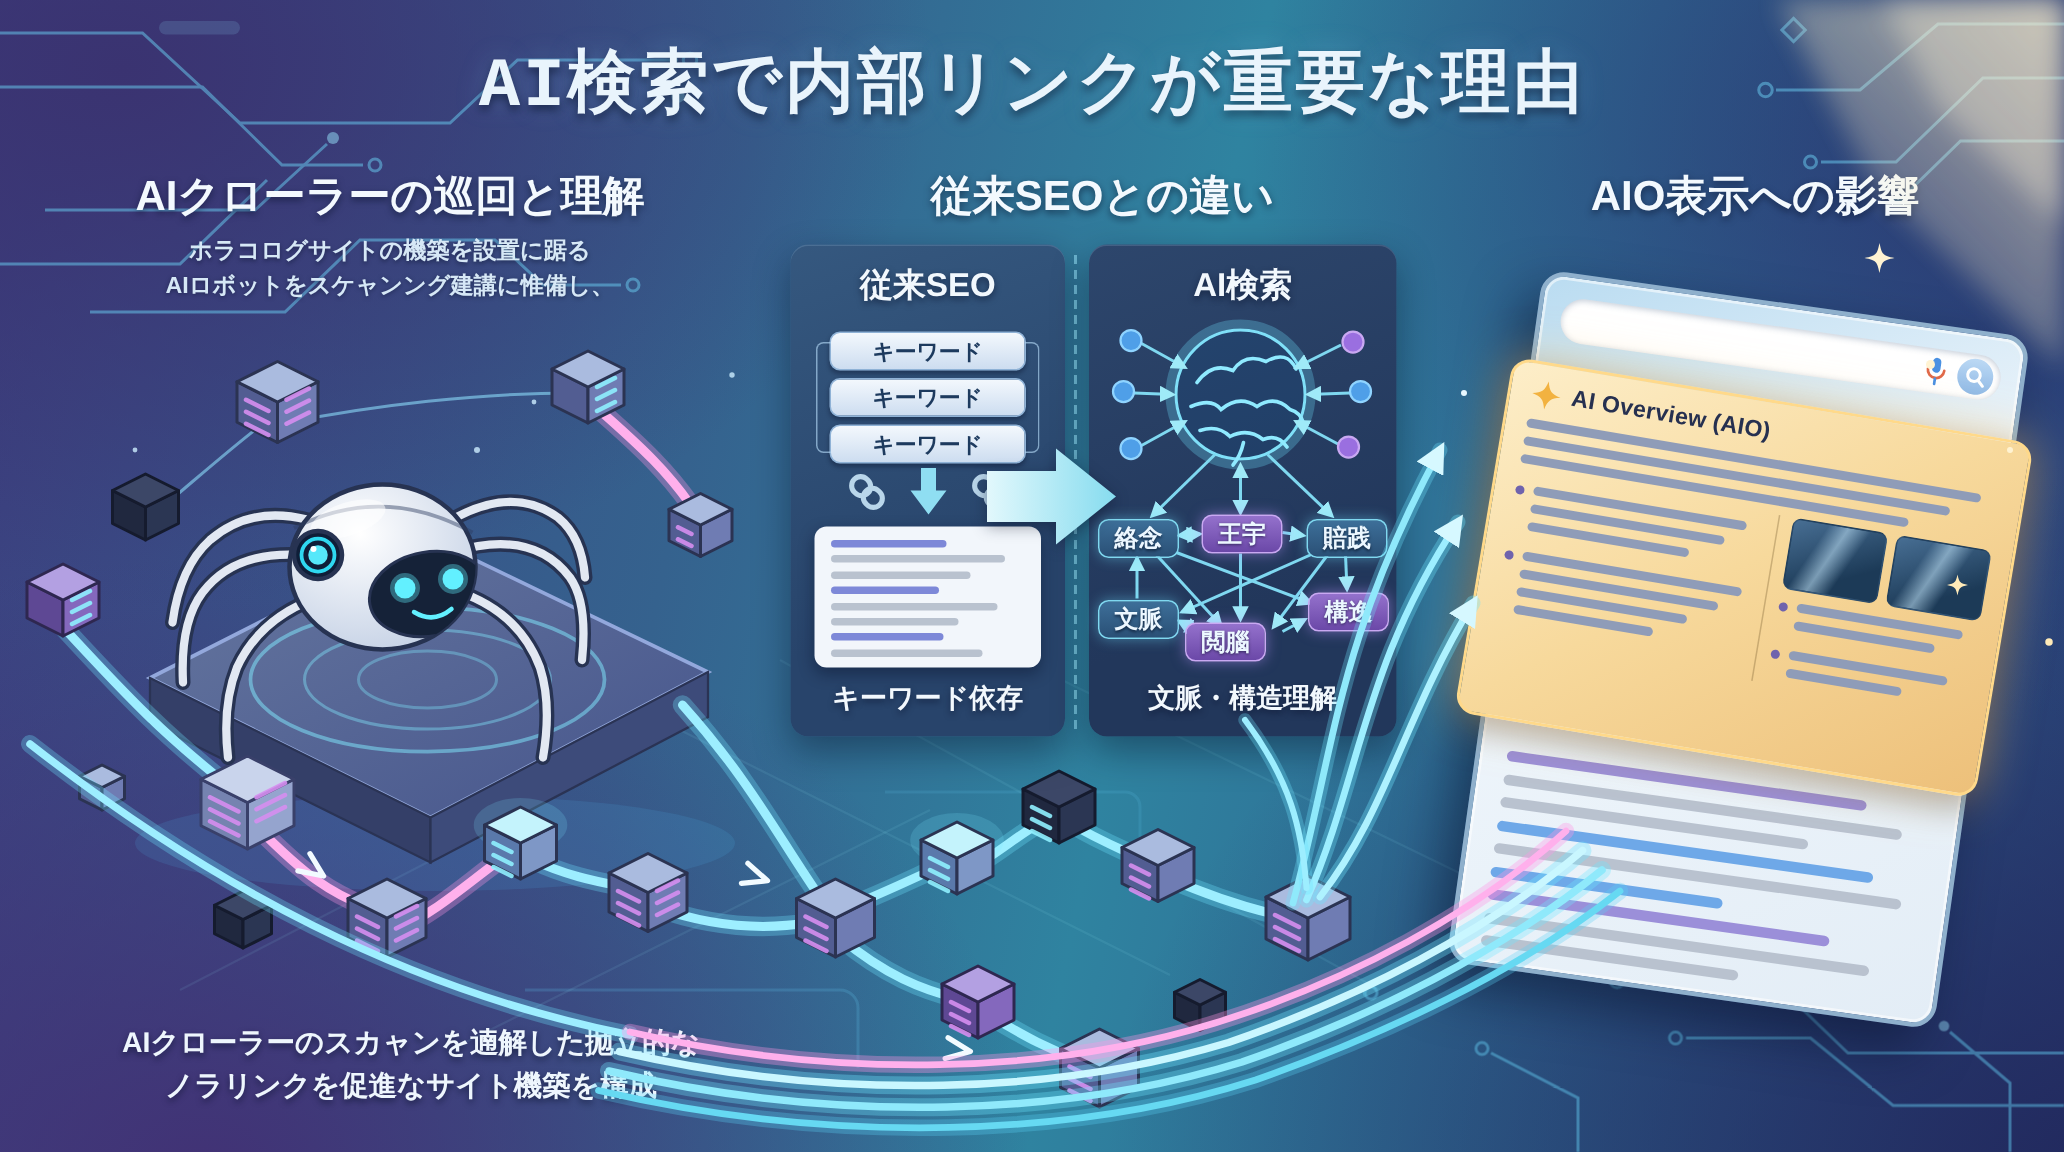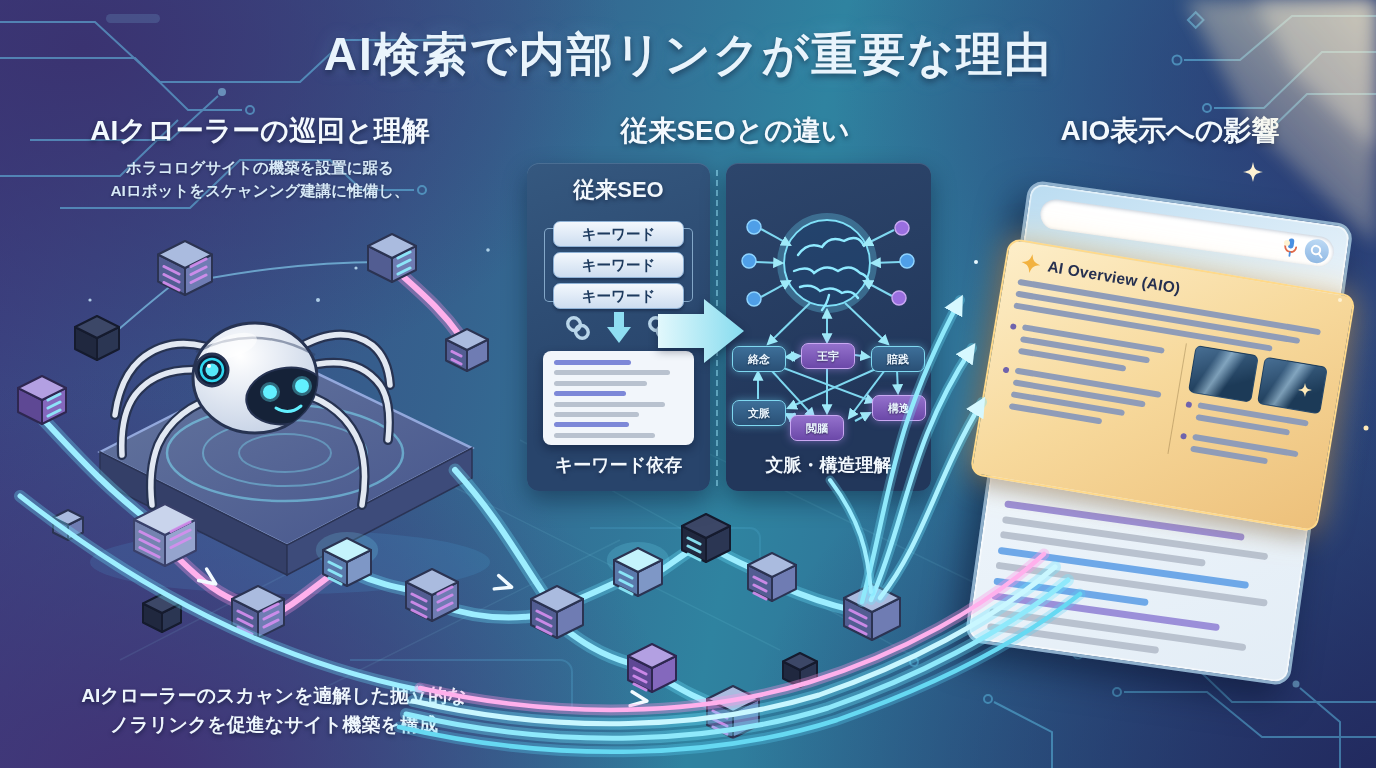--- a/index.html
+++ b/index.html
@@ -12,21 +12,21 @@
       radial-gradient(950px 650px at 102% 12%, rgba(42,52,112,.9), rgba(42,52,112,0) 60%),
       radial-gradient(1150px 820px at 102% 102%, rgba(33,39,92,.95), rgba(33,39,92,0) 58%),
       linear-gradient(102deg,#3c3f80 0%,#35628e 34%,#2f83a0 55%,#2f6c94 72%,#2c477c 100%);}
   svg{display:block}
   .layer{position:absolute;inset:0;pointer-events:none;}
   .z1{z-index:1}.z5{z-index:5}
 
   
   .page-title{position:absolute;left:0;right:0;top:24px;text-align:center;z-index:4;
     font-size:46px;font-weight:800;letter-spacing:2px;color:#e9f4fc;
-    text-shadow:0 3px 6px rgba(8,16,40,.55),0 0 18px rgba(140,210,255,.25);}
+    text-shadow:0 3px 6px rgba(8,16,40,.55),0 0 18px rgba(140,210,255,.25);font-family:Liberation Mono, monospace;}
   .col-head{position:absolute;z-index:4;text-align:center;font-weight:800;font-size:28px;
     color:#f3f9fe;text-shadow:0 2px 5px rgba(8,16,40,.55);}
   .head-left{left:38px;top:112px;width:444px;text-align:center;}
   .head-mid{left:558px;top:112px;width:354px;}
   .head-right{left:988px;top:112px;width:364px;}
   .sub-note{position:absolute;left:38px;top:156px;width:444px;z-index:4;text-align:center;
     font-size:15.5px;font-weight:700;line-height:1.5;color:#d6e8f6;
     text-shadow:0 1px 3px rgba(8,16,40,.5);}
   .footer-note{position:absolute;left:48px;top:682px;width:452px;z-index:4;text-align:center;
     font-size:19px;font-weight:800;line-height:1.5;color:#eef6fd;
@@ -54,21 +54,21 @@
     color:#1d3a5e;font-weight:800;font-size:14.5px;box-shadow:0 2px 3px rgba(5,12,35,.35);}
   .links-row{position:absolute;left:0;top:146px;width:100%;height:38px;display:flex;
     align-items:center;justify-content:center;gap:13px;}
   .doc-card{position:absolute;left:16px;top:188px;width:151px;height:94px;border-radius:8px;
     background:#f2f6fb;box-shadow:0 4px 10px rgba(5,12,35,.4);padding:9px 11px;box-sizing:border-box;}
   .doc-card .bar{height:5px;border-radius:3px;margin:0 0 5.4px 0;}
   .b-pur{background:#7d88d8}.b-gry{background:#b9c2cf}
   .b-blu{background:#6ea8e8}.b-vio{background:#9b8fd9}
 
   .net-node{position:absolute;width:52px;height:24px;display:flex;align-items:center;
-    justify-content:center;border-radius:7px;font-size:11px;font-weight:800;color:#ecf7ff;
+    justify-content:center;border-radius:7px;font-size:16px;font-weight:800;color:#ecf7ff;
     text-shadow:0 1px 2px rgba(0,10,30,.6);}
   .nn-cyan{background:linear-gradient(#3d6f99,#2a5076);border:1.5px solid #7fd8f0;
     box-shadow:0 0 9px rgba(110,220,250,.45);}
   .nn-pur{background:linear-gradient(#9471cc,#6b48a8);border:1.5px solid #c9a8f2;
     box-shadow:0 0 9px rgba(190,150,255,.5);}
 
   .big-arrow{position:absolute;left:658px;top:296px;z-index:3;
     filter:drop-shadow(0 3px 5px rgba(5,12,35,.4));}
 
   
@@ -459,20 +459,21 @@
         <div class="bar b-gry" style="width:66%"></div>
       <div class="bar b-pur" style="width:58%"></div>
         <div class="bar b-gry" style="width:78%"></div>
     </div>
     <div class="panel-caption">キーワード依存</div>
   </div>
 
   <div class="divider-dashed"></div>
 
   <div class="panel panel-ai">
+    <div class="panel-title">AI検索</div>
     <svg width="205" height="328" viewBox="0 0 205 328" style="position:absolute;inset:0">
       <defs>
         <marker id="arr" viewBox="0 0 10 10" refX="8" refY="5" markerWidth="5.5" markerHeight="5.5" orient="auto-start-reverse">
             <path d="M0,0L10,5L0,10z" fill="#9feaf8"></path>
           </marker>
       </defs>
       <circle cx="101" cy="100" r="47" fill="none" stroke="rgba(110,225,255,.28)" stroke-width="6"></circle>
       <circle cx="101" cy="100" r="43" fill="rgba(25,70,120,.32)" stroke="#7fe0f8" stroke-width="2"></circle>
       <g stroke="#8feaff" stroke-width="2.4" fill="none" stroke-linecap="round">
         <path d="M72 92 q10 -14 24 -8 q8 -12 22 -6 q14 -8 20 5"></path>

